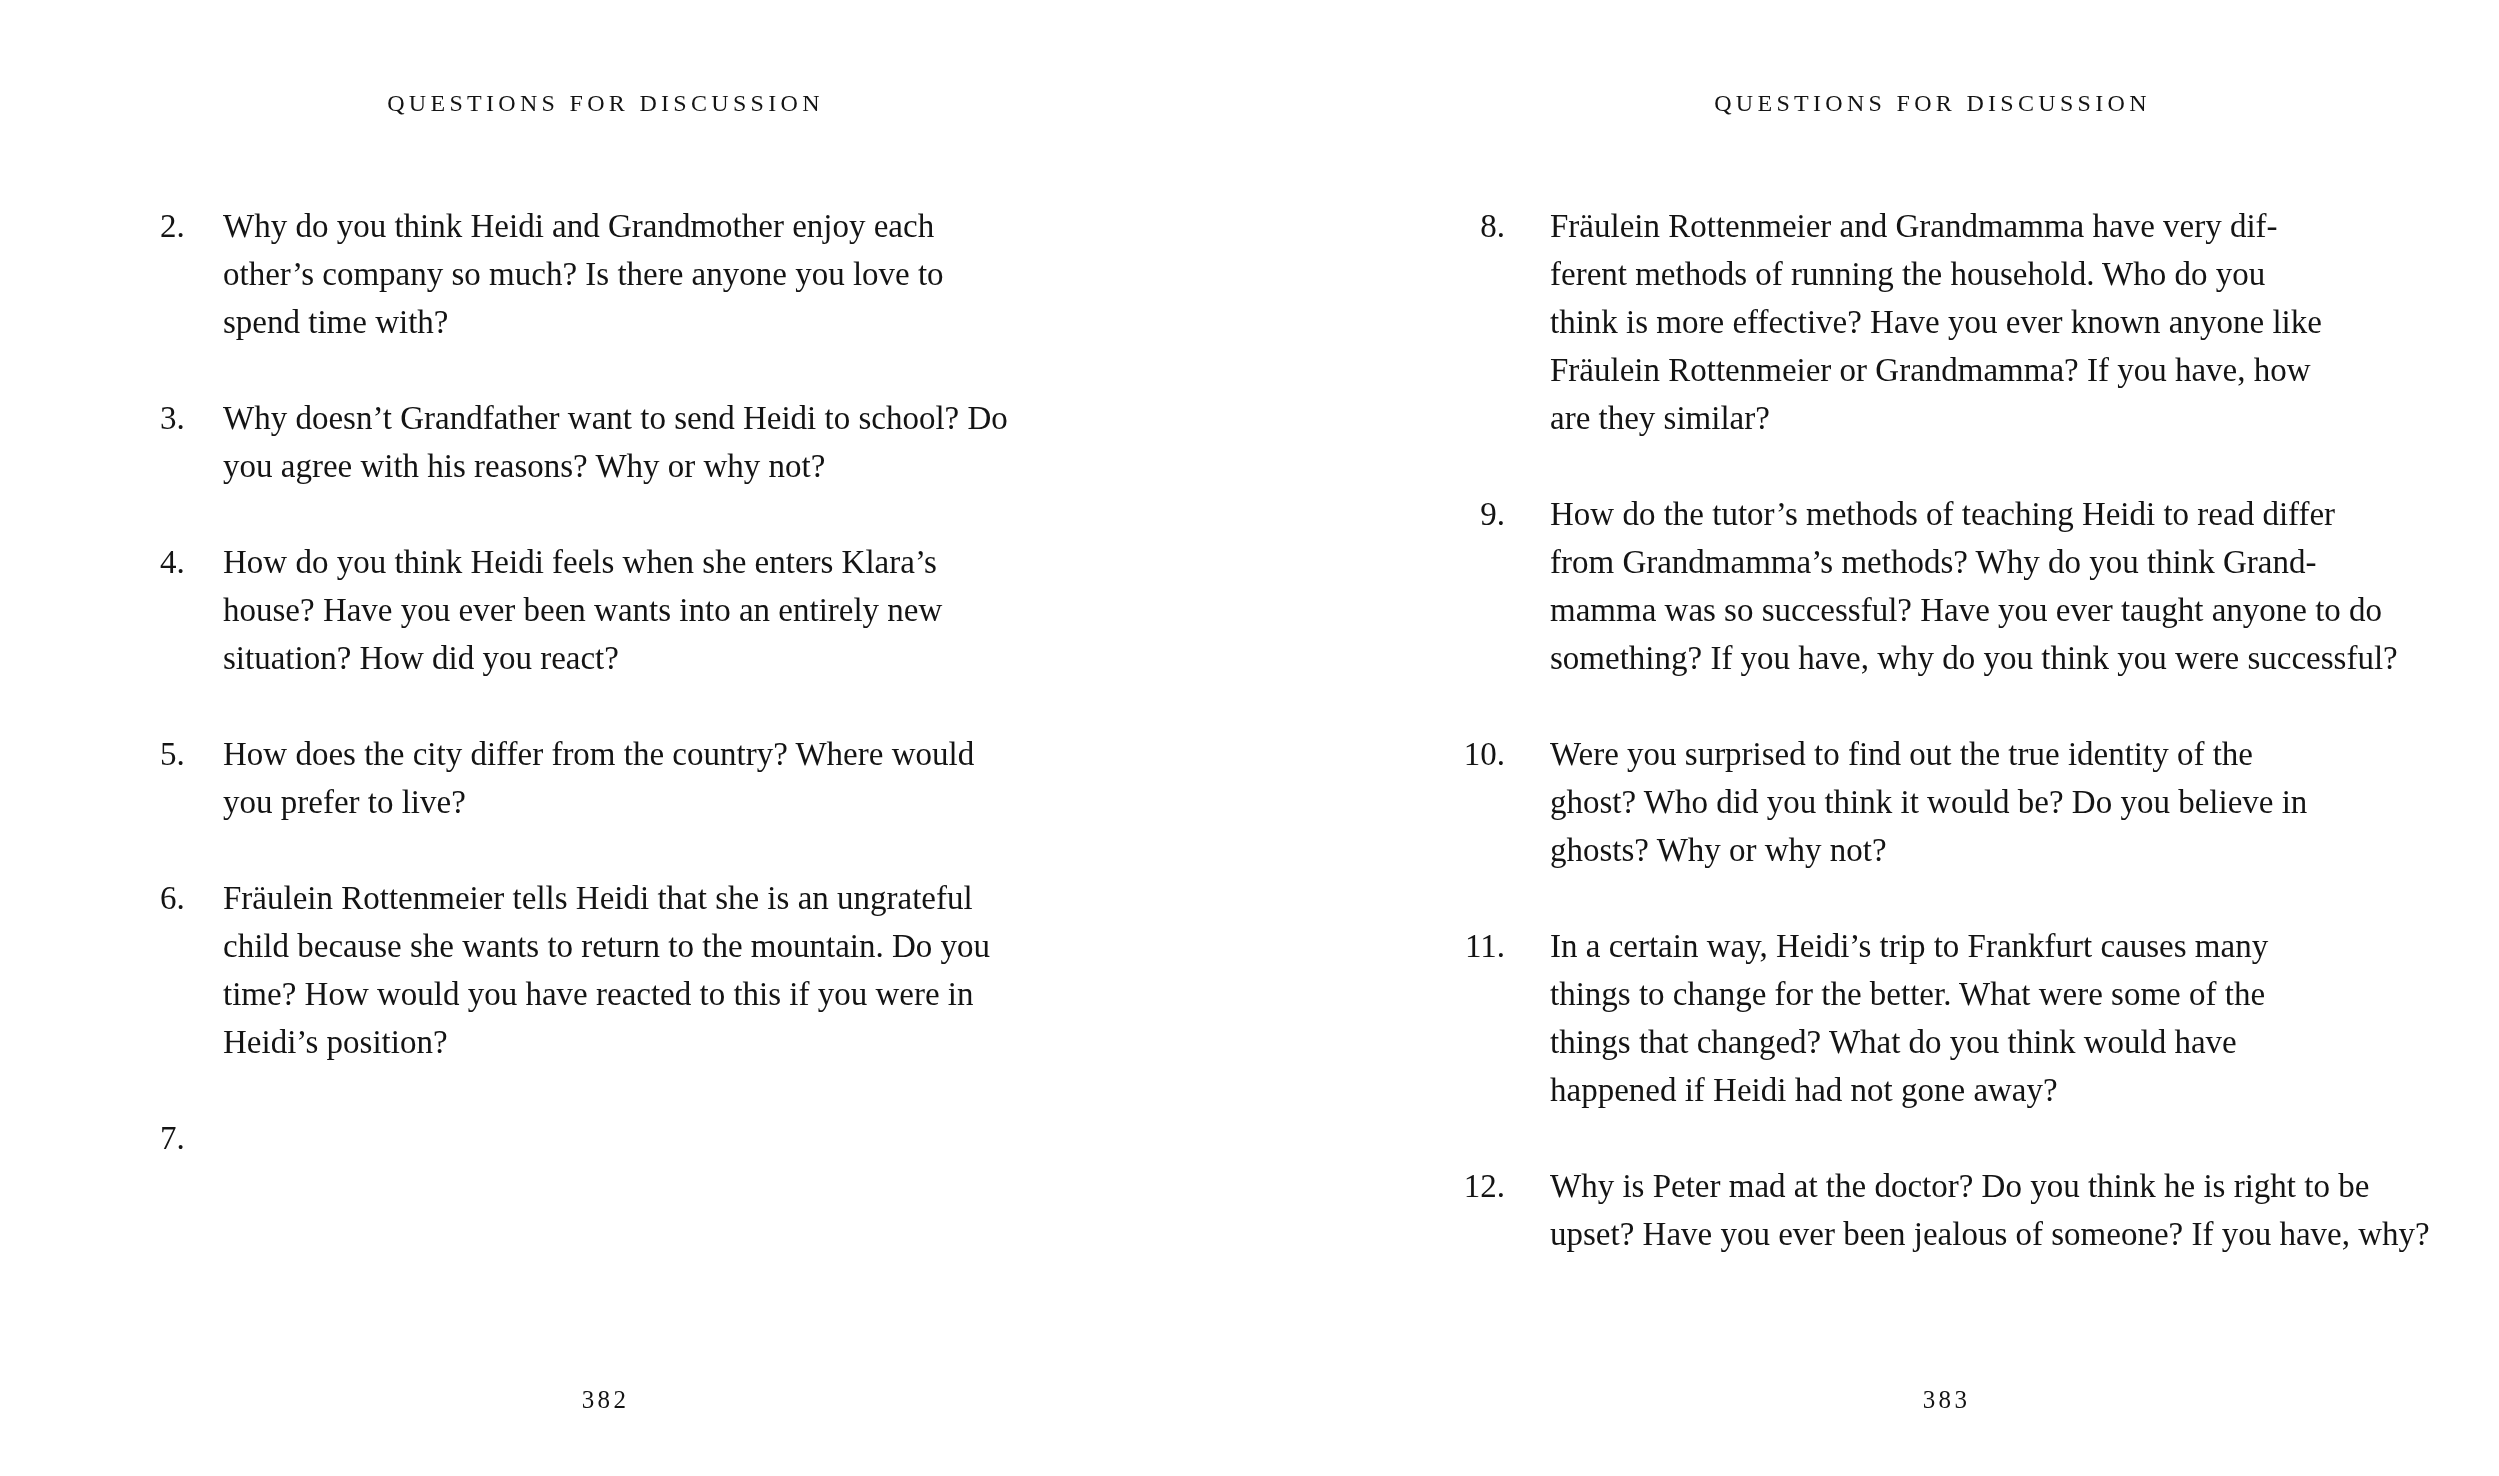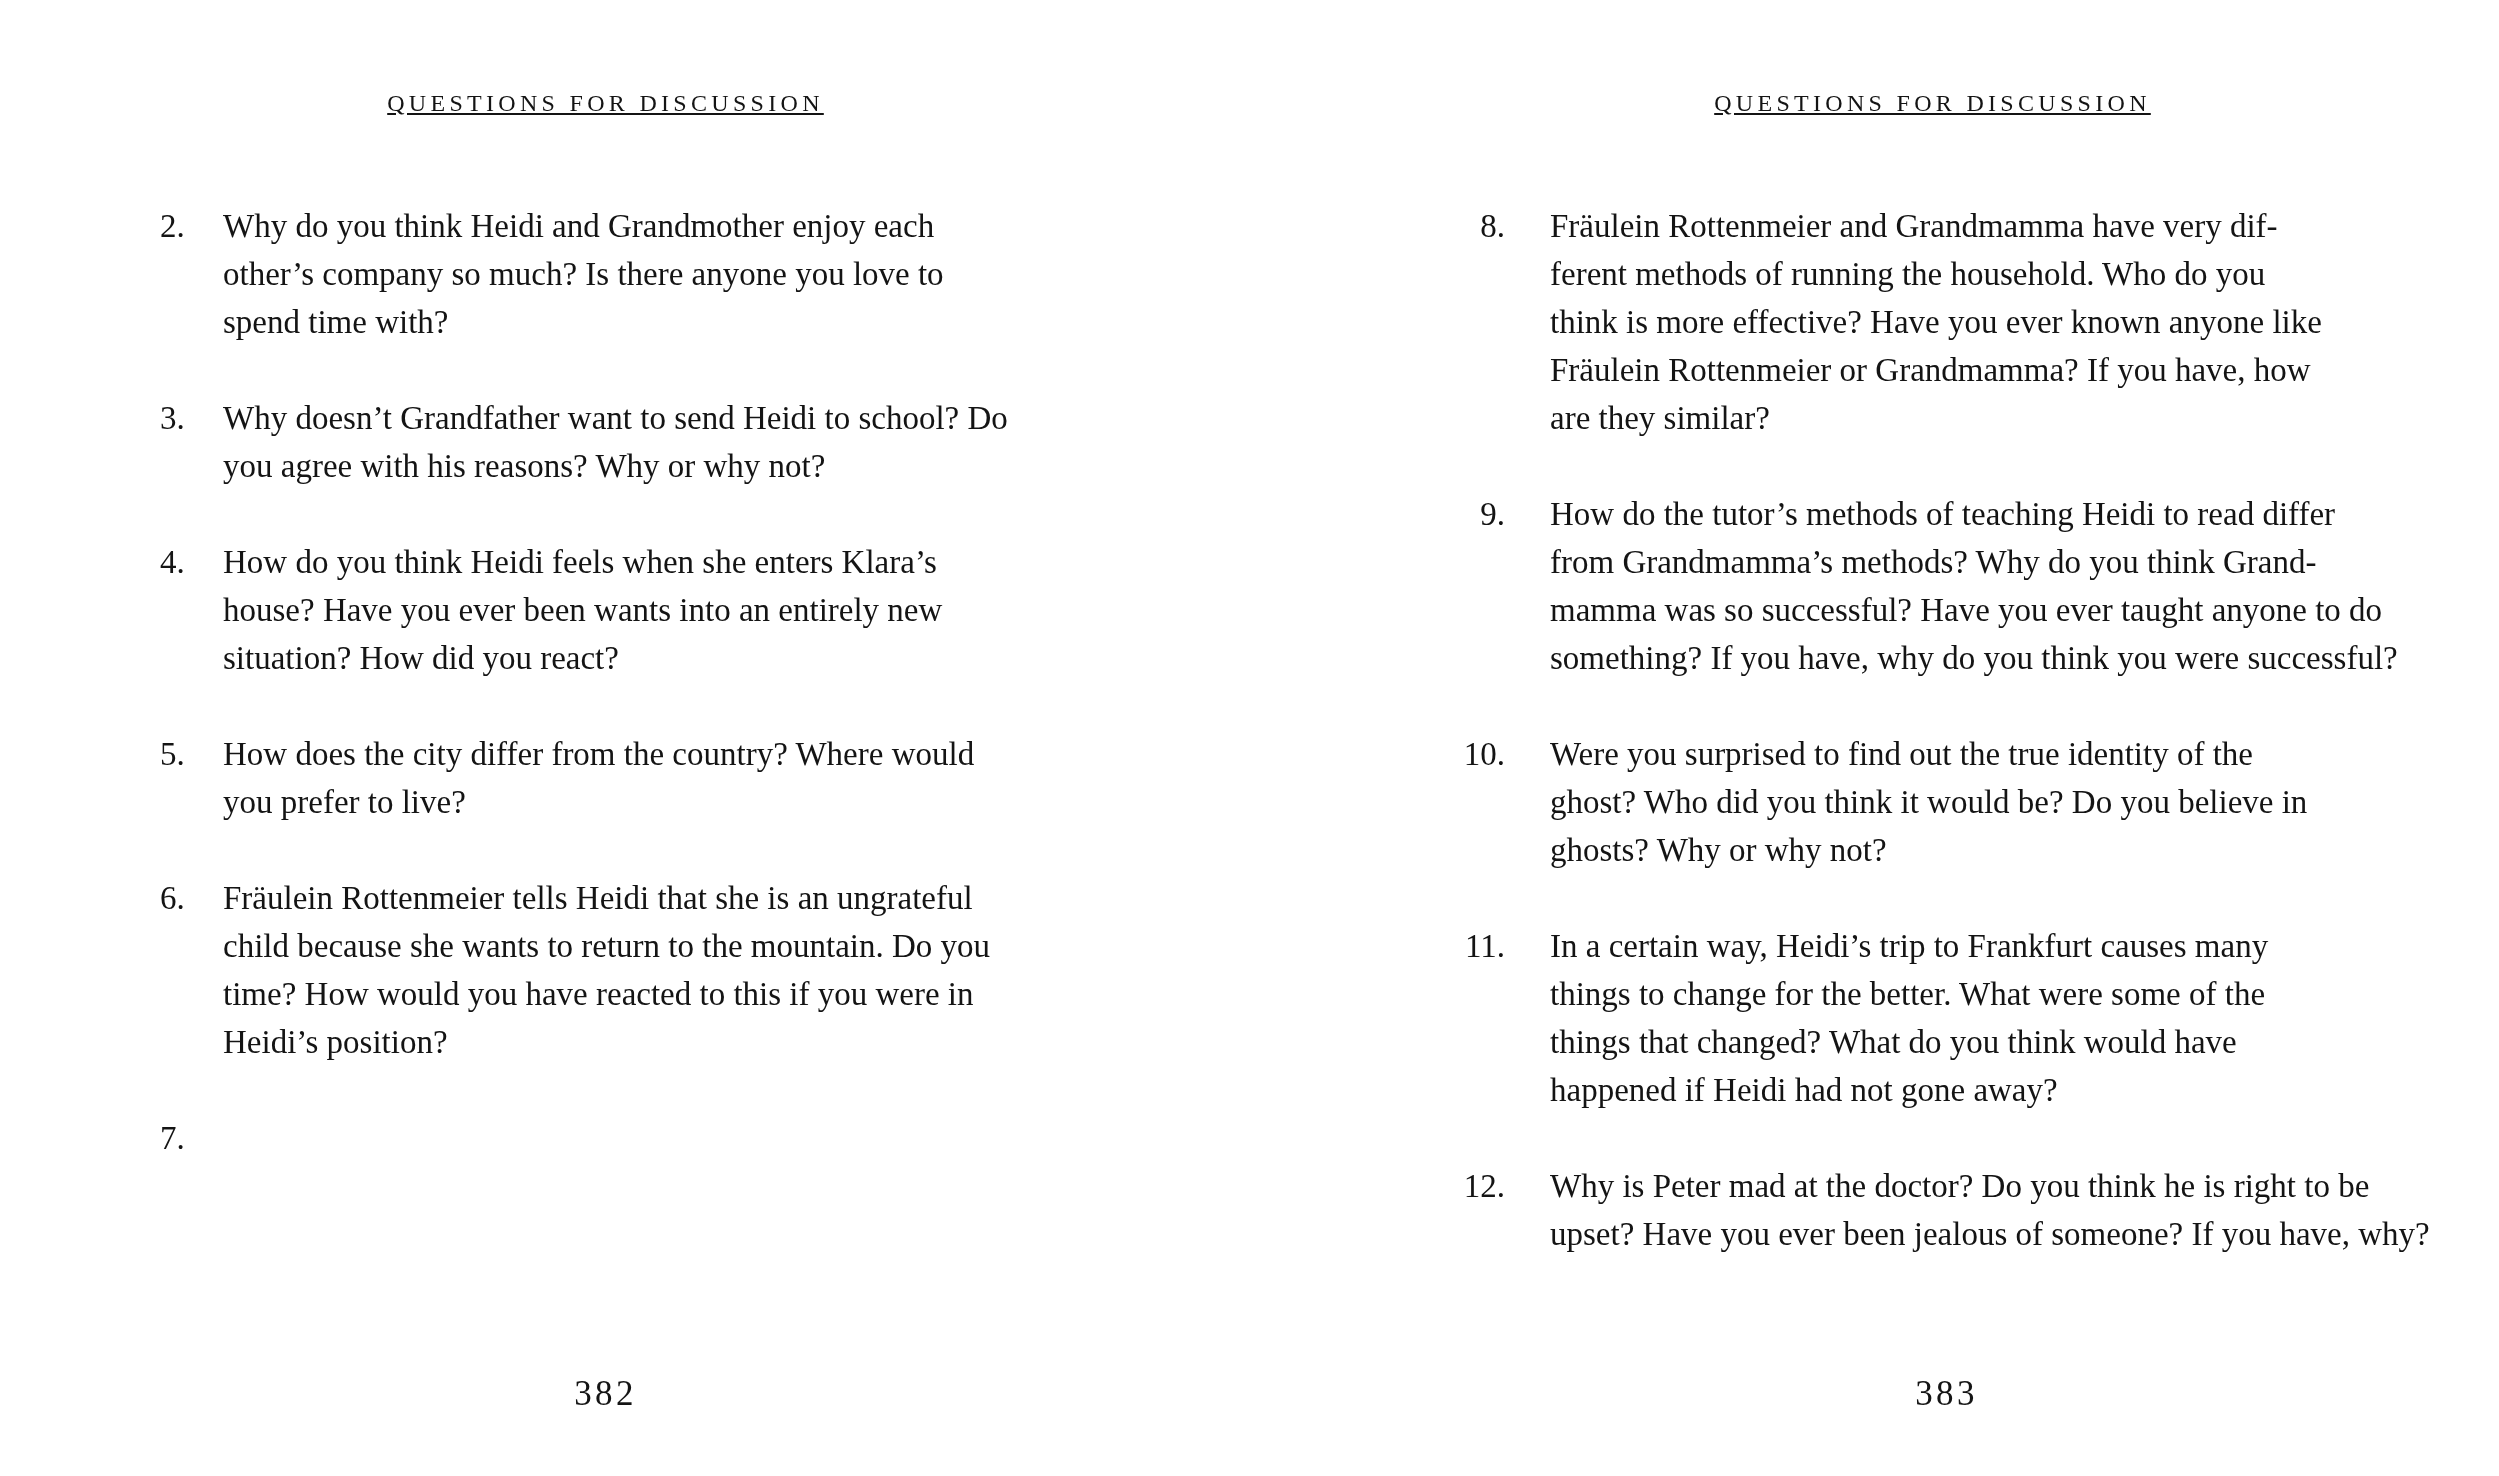--- a/index.html
+++ b/index.html
@@ -26,21 +26,20 @@
     height: 1477px;
     box-sizing: border-box;
   }
   .page-header {
     margin: 89px 0 0 0;
     font-size: 24px;
     font-weight: normal;
     letter-spacing: 4.3px;
     text-align: center;
     line-height: 29px;
-    text-decoration: underline;
   }
   .page-left .page-header  { width: 769px; margin-left: 221px; }
   .page-right .page-header { width: 769px; margin-left: 298px; }
 
   .questions {
     margin-top: 84px;
   }
   .question {
     display: flex;
     margin-bottom: 48px;
@@ -52,21 +51,21 @@
 
   .page-left  .question { padding-left: 160px; }
   .page-left  .q-num    { width: 63px; text-align: left; }
 
   .page-right .question { padding-left: 173px; }
   .page-right .q-num    { width: 82px; text-align: right; margin-right: 45px; }
 
   .page-number {
     position: absolute;
     bottom: 63px;
-    font-size: 35px;
+    font-size: 25px;
     letter-spacing: 3.4px;
     text-align: center;
     width: 769px;
   }
   .page-left  .page-number { left: 221px; }
   .page-right .page-number { left: 312px; }
 </style>
 </head>
 <body>
 

